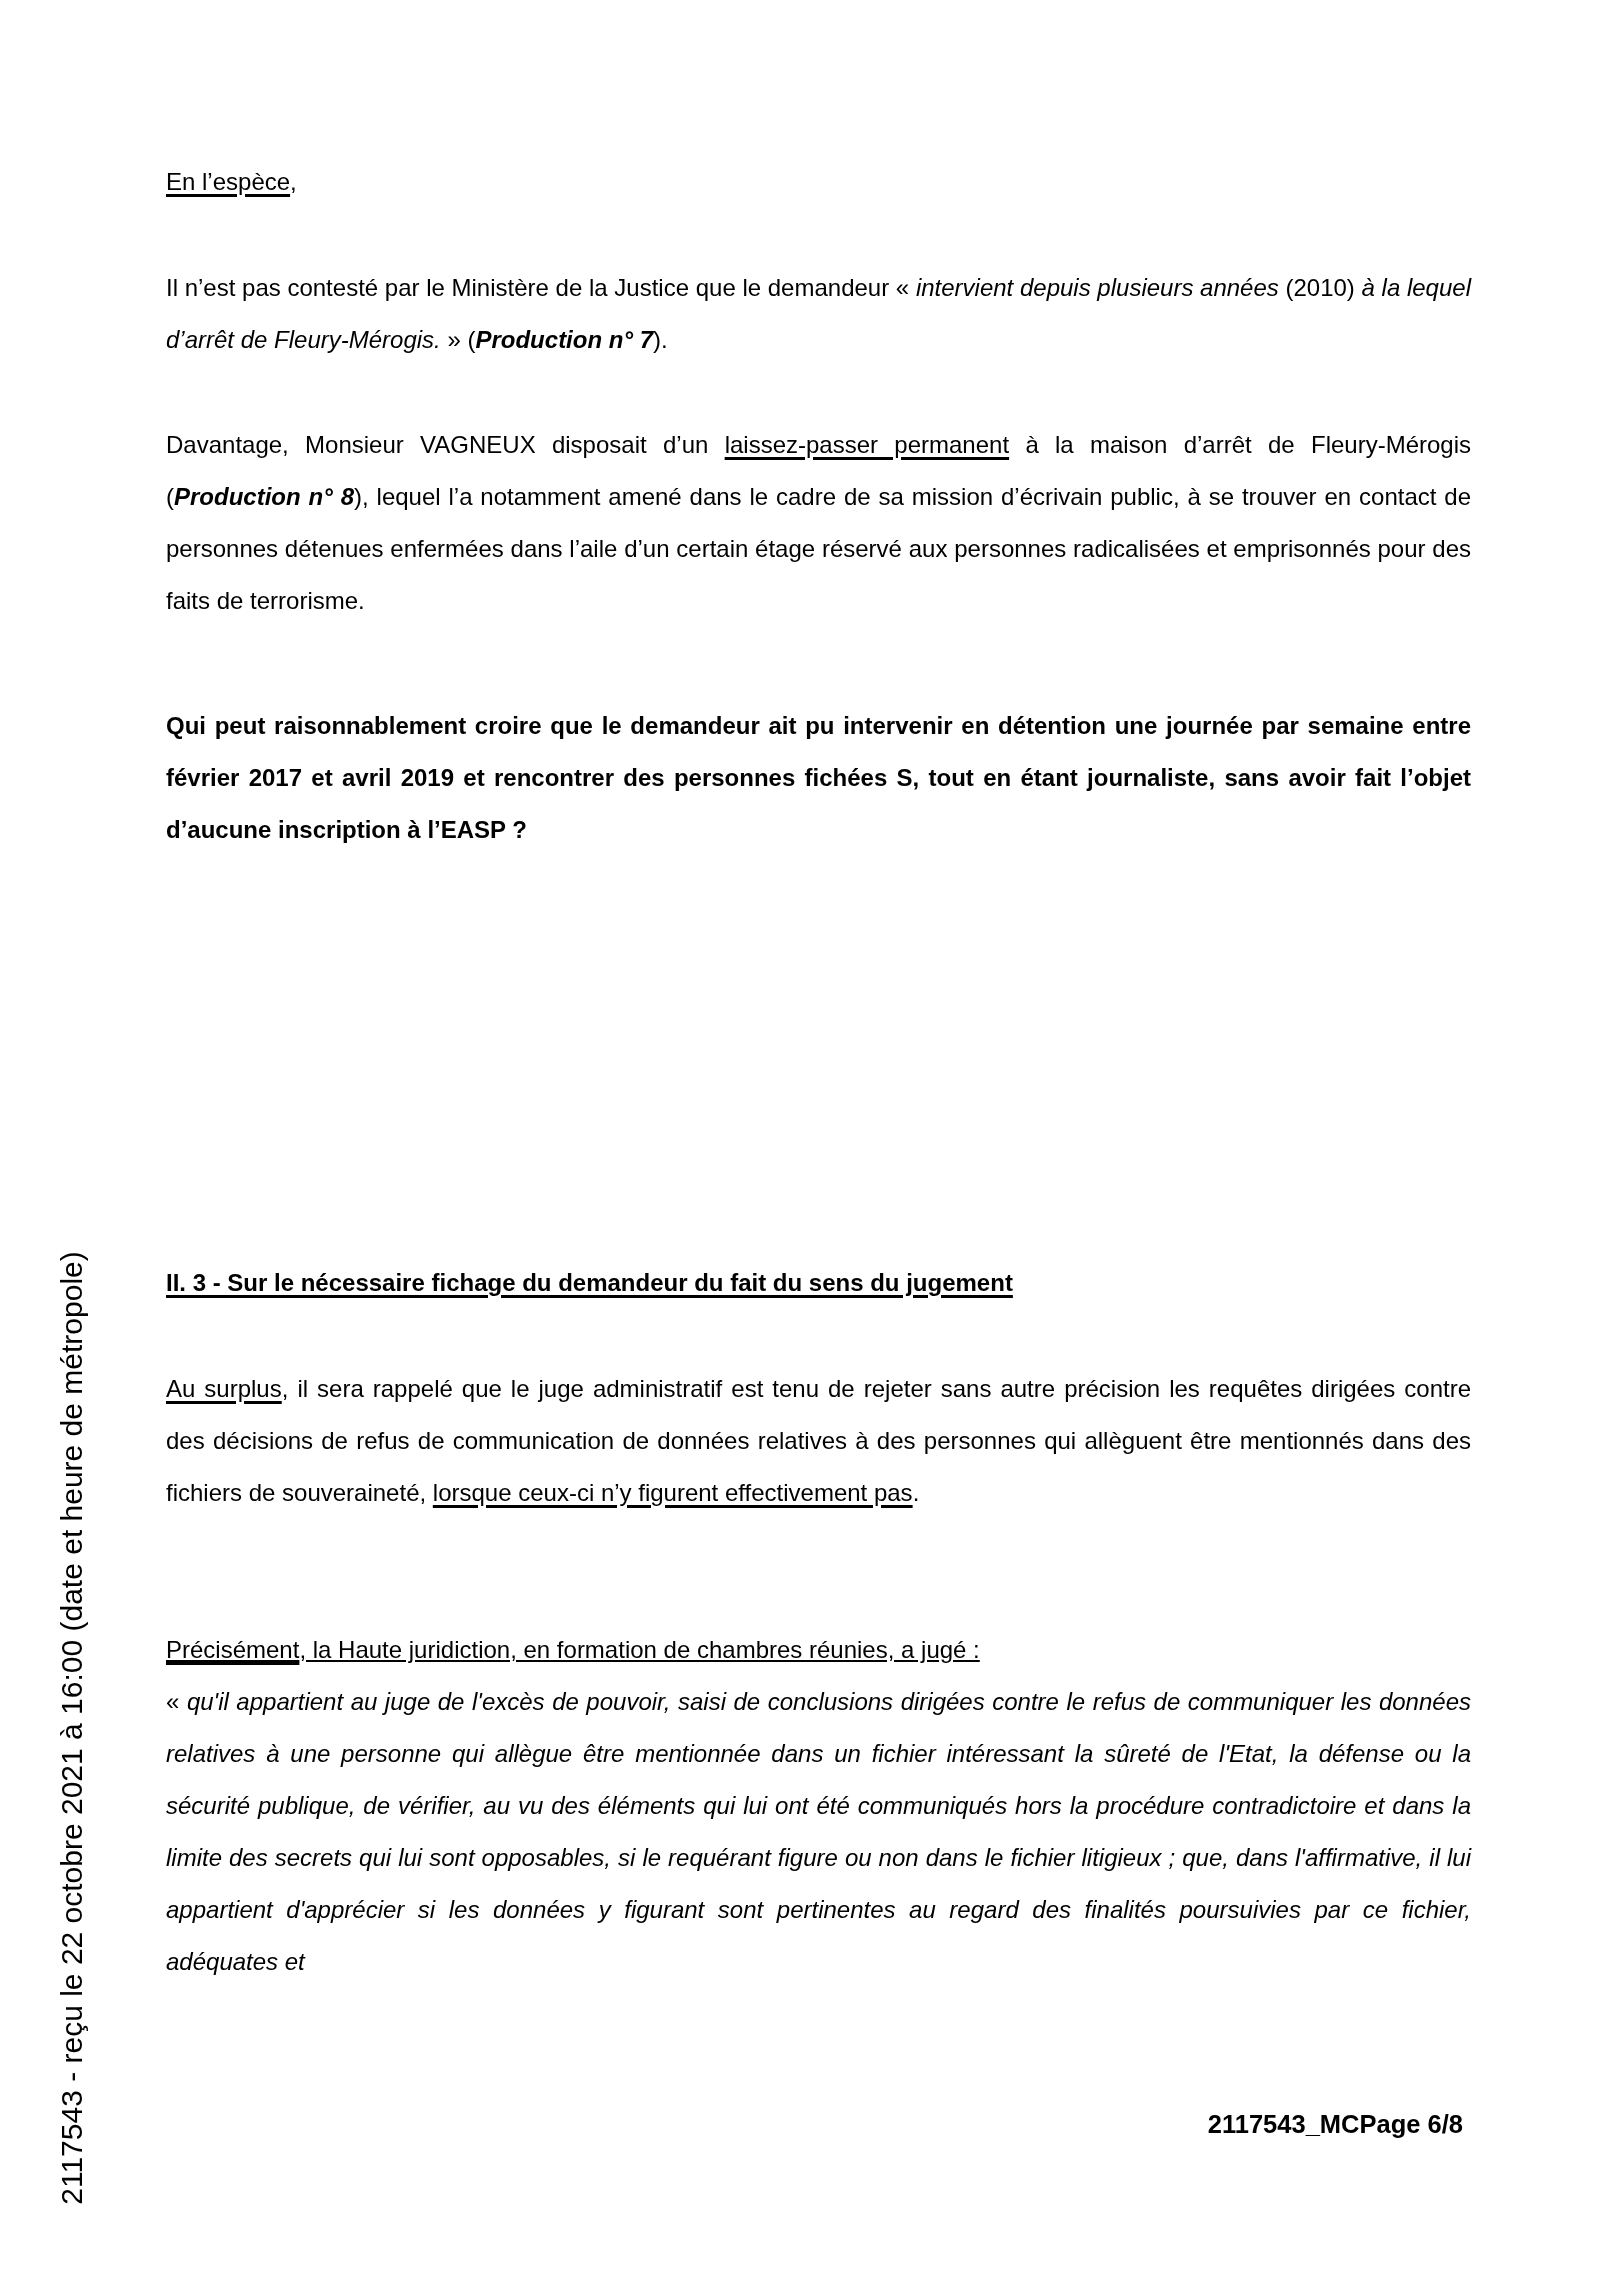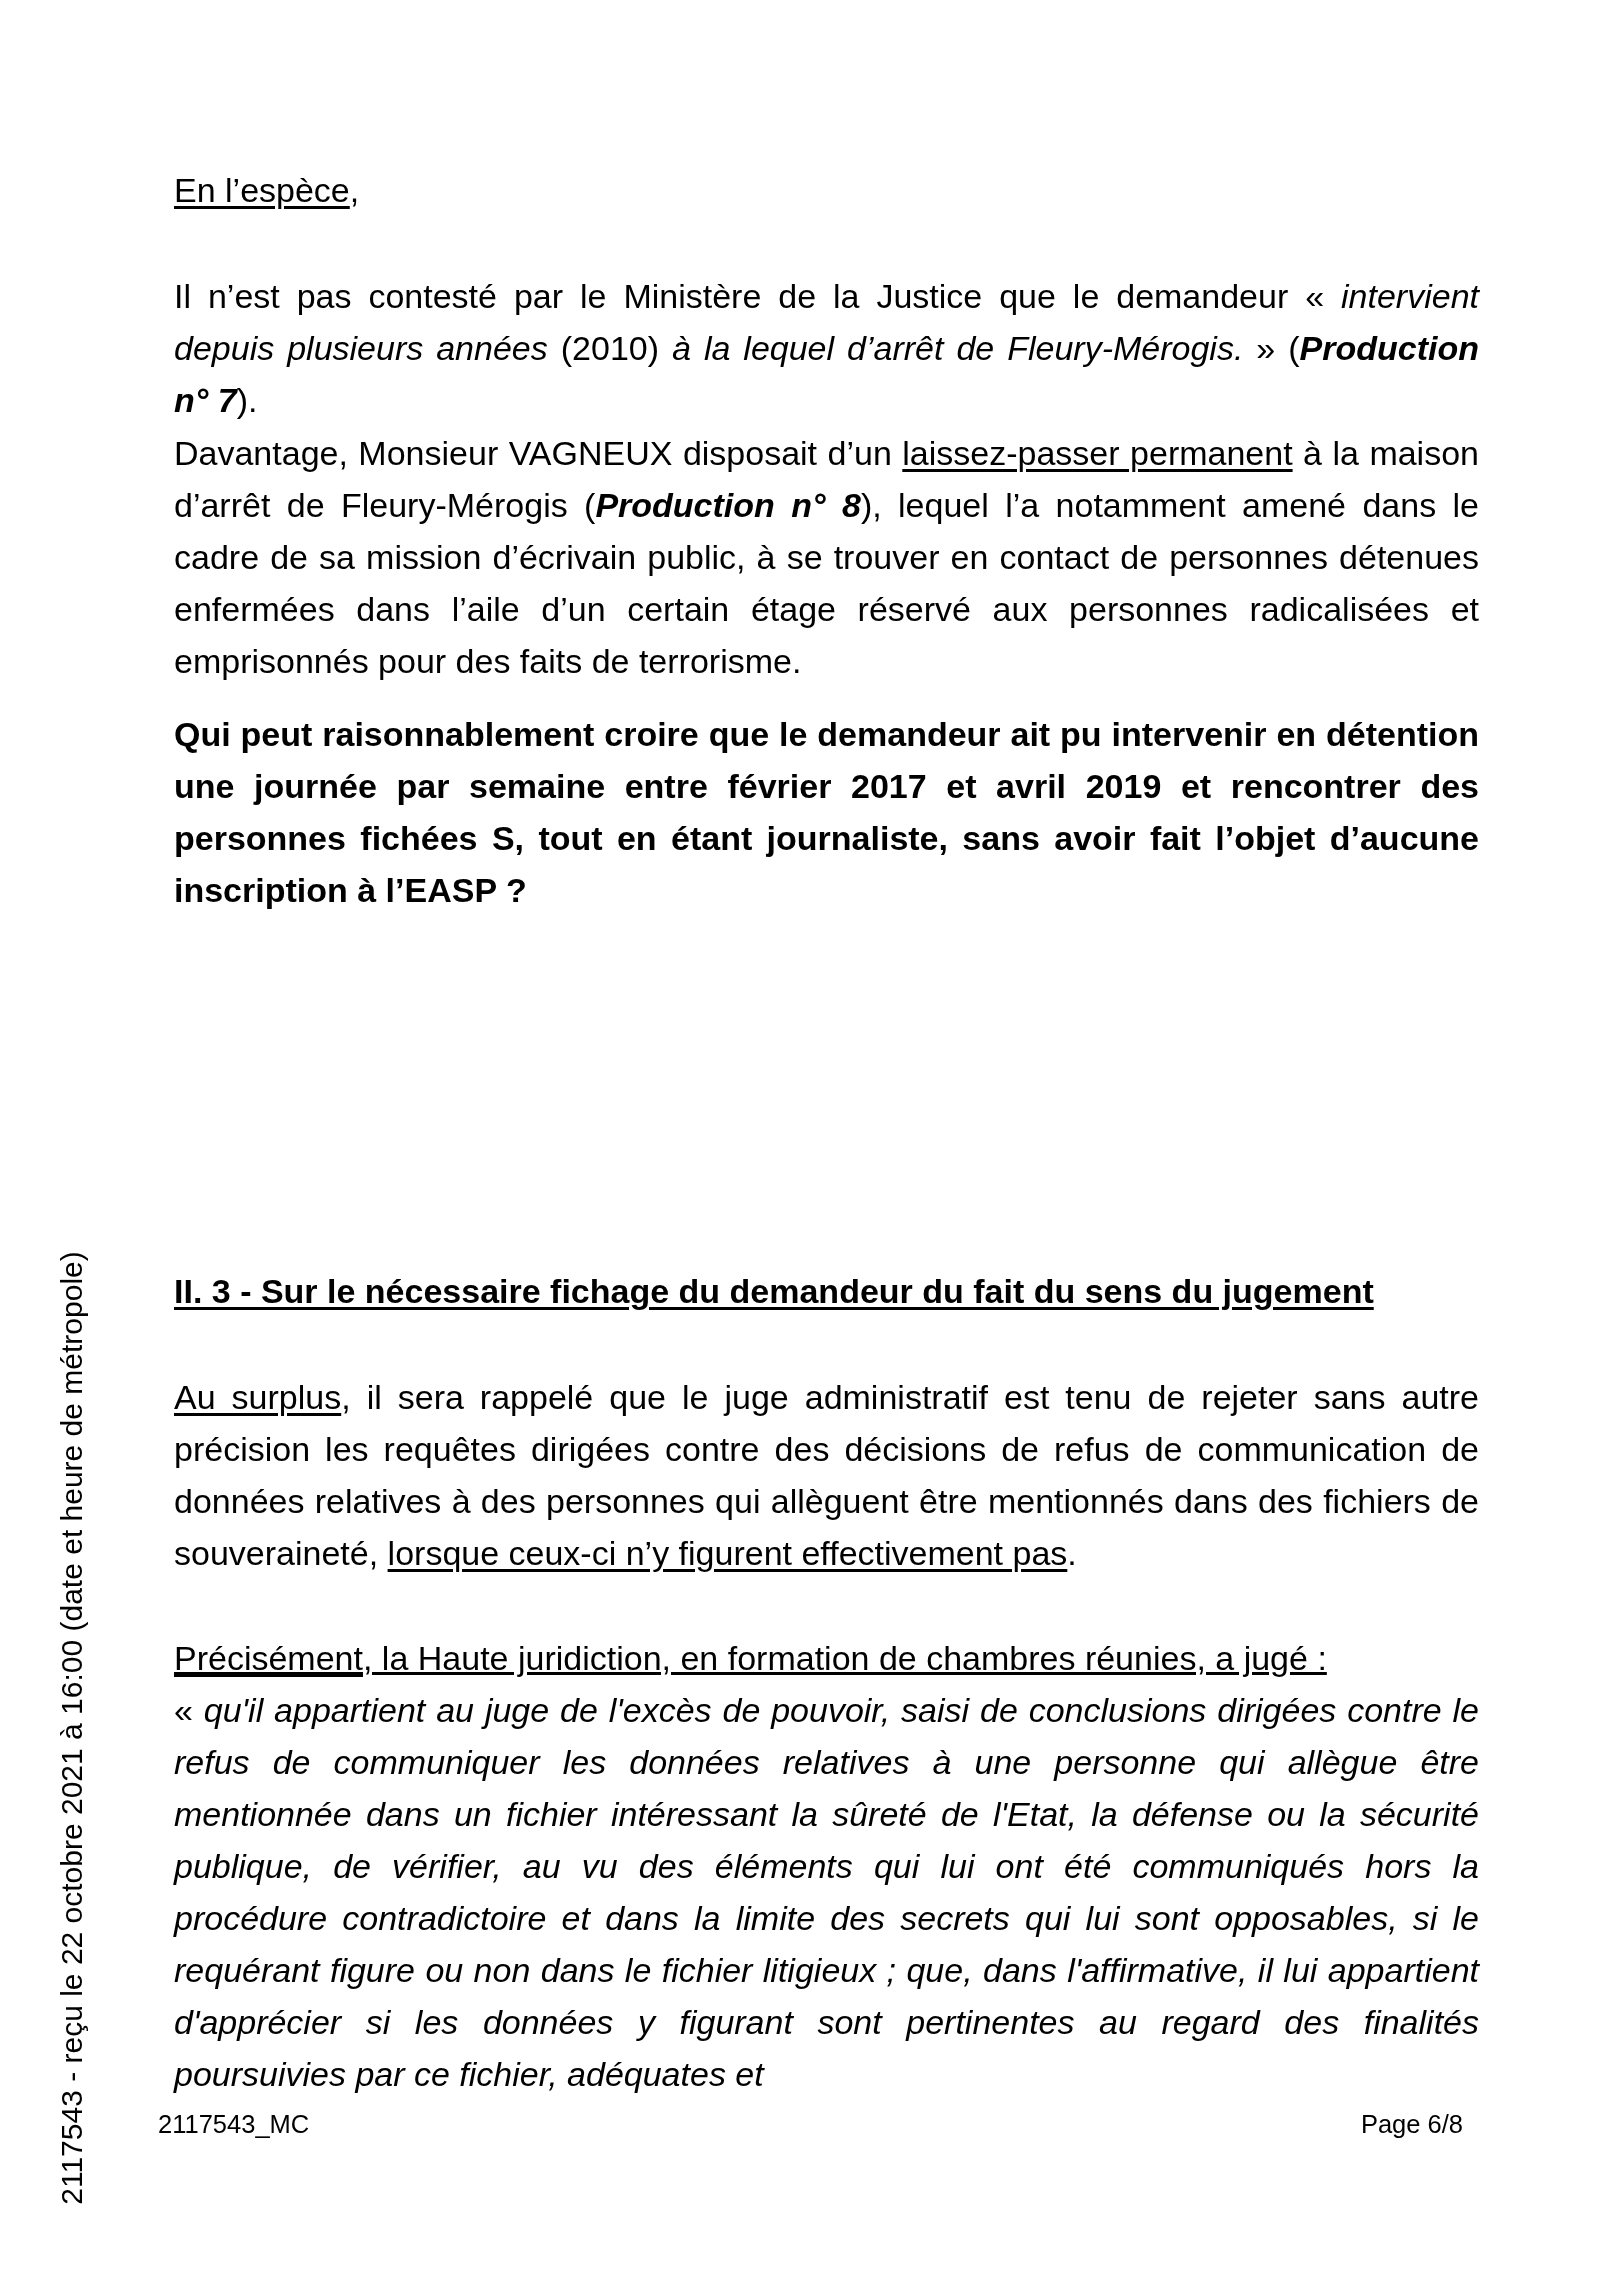--- a/index.html
+++ b/index.html
@@ -4,32 +4,32 @@
 <style>
   html, body { margin: 0; padding: 0; background: #ffffff; }
   body { width: 1622px; height: 2295px; position: relative; overflow: hidden; }
   .page {
     position: absolute; left: 0; top: 0; width: 1622px; height: 2295px;
     background: #ffffff; color: #000000;
     font-family: "Liberation Sans", sans-serif;
   }
   .block {
     position: absolute; left: 158px; width: 1305px;
-    font-size: 34px; line-height: 52px;
-    text-align: justify; margin: 16px;
+    font-size: 24px; line-height: 52px;
+    text-align: justify; margin: 8px;
   }
   .block.nojust { text-align: left; }
   .bold { font-weight: bold; }
   .ital { font-style: italic; }
   .u { text-decoration: underline; text-decoration-thickness: 2.6px; text-underline-offset: 3.9px; }
   .heading { font-weight: bold; text-decoration: underline; text-decoration-thickness: 3.3px; text-underline-offset: 3.9px; }
   .footer {
     position: absolute; top: 2108px; left: 158px; width: 1305px;
-    font-size: 25.5px; font-weight: normal; line-height: 33px;
-    display: flex; justify-content: space-between; gap: 7px;
+    font-size: 25.5px; font-weight: bold; line-height: 33px;
+    display: flex; justify-content: flex-end;
   }
   .side-stamp {
     position: absolute; left: 72px; top: 1728px;
     transform: translate(-50%, -50%) rotate(-90deg);
     white-space: nowrap; font-size: 30px; line-height: 30px;
     font-family: "Liberation Sans", sans-serif; color: #000000;
   }
 </style>
 </head>
 <body>

